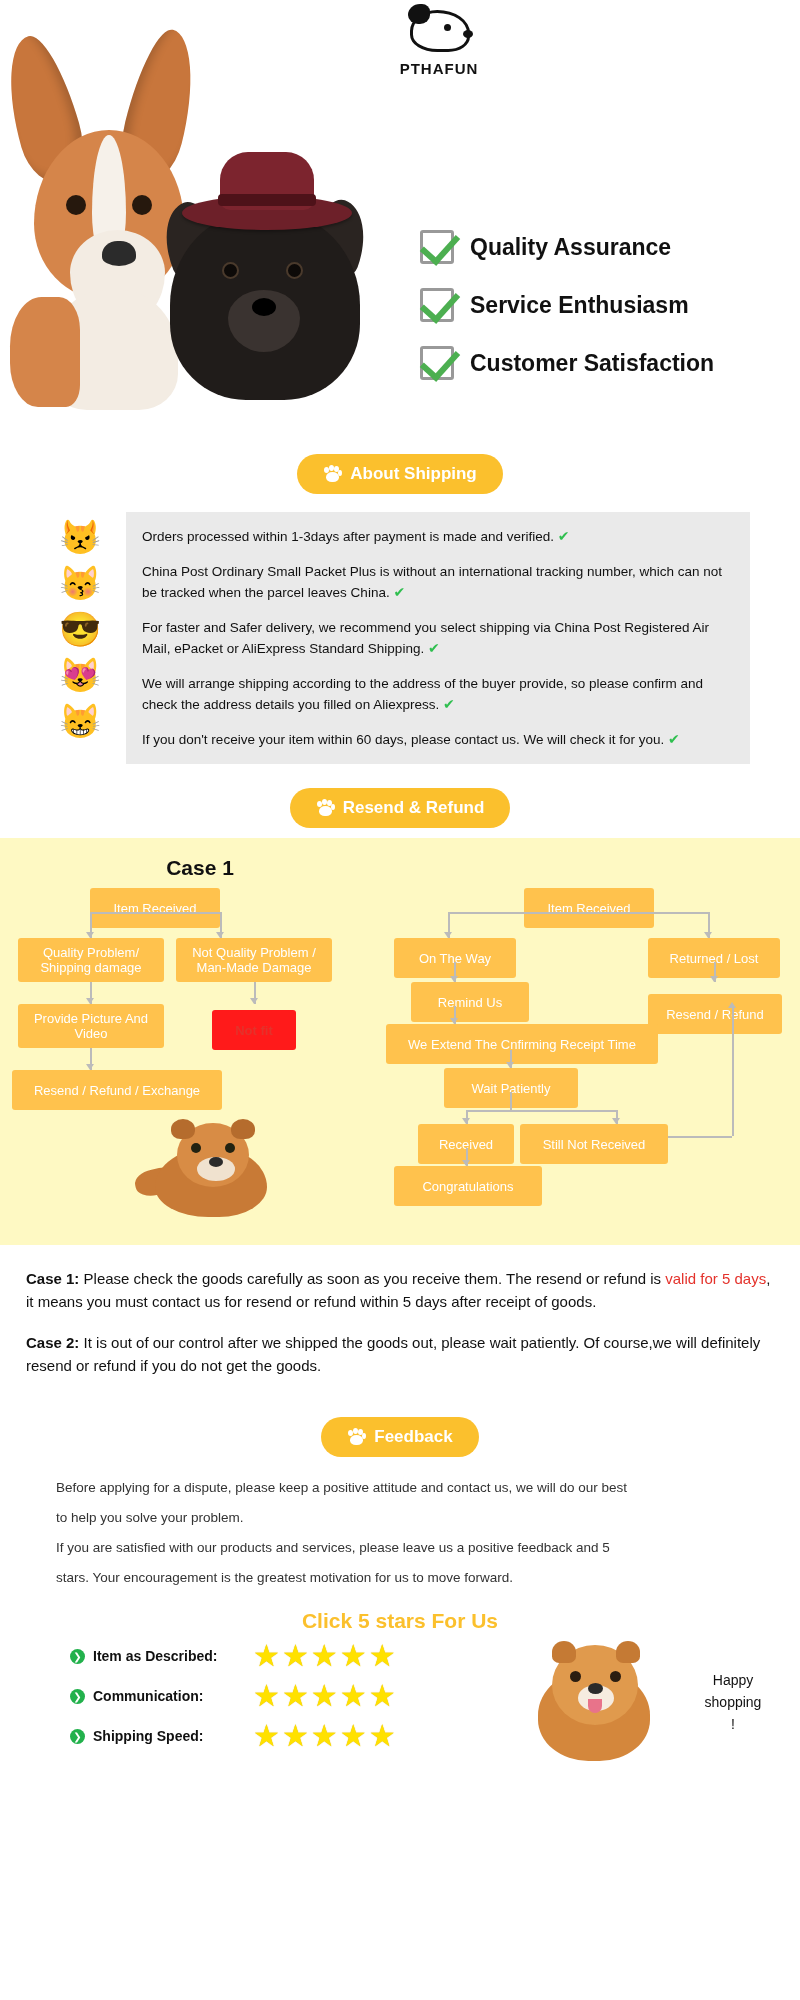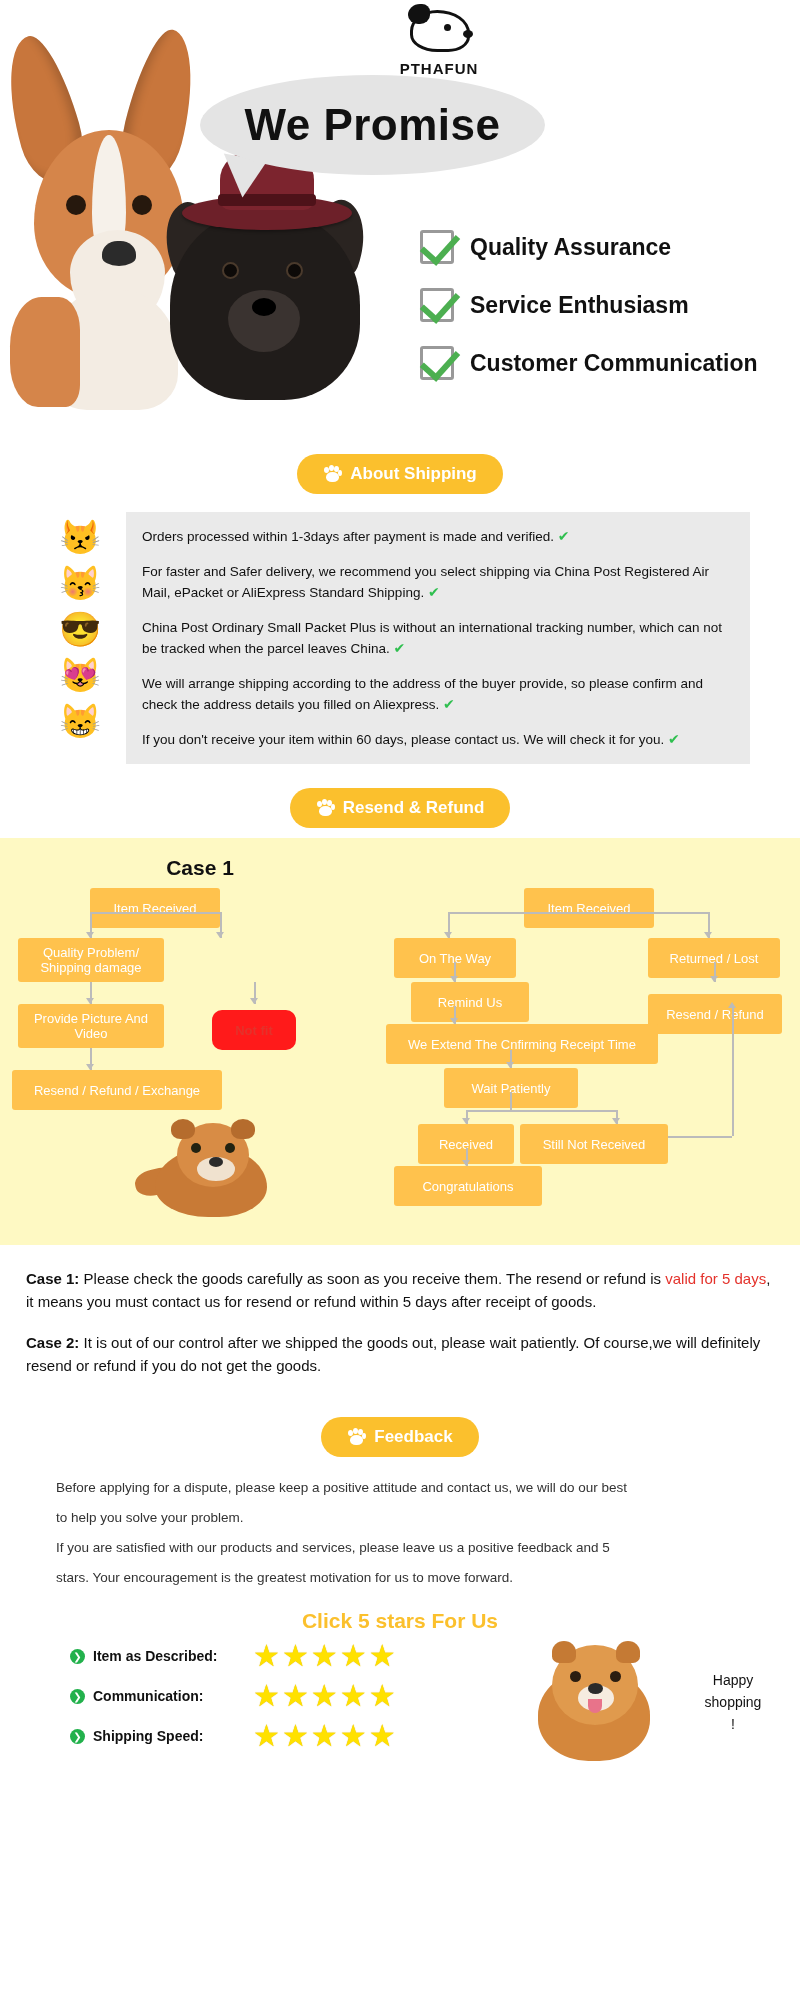--- a/index.html
+++ b/index.html
@@ -124,21 +124,21 @@
   .flow-dog .fe1 { position:absolute; left:56px; top:26px; width:10px; height:10px; background:#221; border-radius:50%; }
   .flow-dog .fe2 { position:absolute; left:90px; top:26px; width:10px; height:10px; background:#221; border-radius:50%; }
   .flow-dog .fear1 { position:absolute; left:36px; top:2px; width:24px; height:20px; background:#b56c2d; border-radius:50% 50% 40% 40%; }
   .flow-dog .fear2 { position:absolute; left:96px; top:2px; width:24px; height:20px; background:#b56c2d; border-radius:50% 50% 40% 40%; }
   .flow-dog .ftail { position:absolute; left:0px; top:52px; width:42px; height:26px; background:#c87a36; border-radius:50% 40% 60% 50%; transform:rotate(-12deg); }
 
   
   .case-text { padding:22px 26px 8px 26px; }
   .case-p { font-size:15px; line-height:23px; color:#111; margin-bottom:18px; }
   .case-p b { font-weight:bold; }
-  .red { color:#E4322B;border-radius:10px; }
+  .red { color:#E4322B; }
 
   
   .fb-text { padding:6px 56px 0 56px; }
   .fb-line { font-size:13.5px; line-height:30px; color:#333; }
   .stars-title { text-align:center; color:#FBC02D; font-size:21px; font-weight:bold; margin:16px 0 8px; }
   .stars-area { position:relative; padding:0 0 26px 0; }
   .rating-row { display:flex; align-items:center; margin:0 0 10px 70px; }
   .bullet { width:15px; height:15px; border-radius:50%; background:#22b14c; color:#fff; font-size:10px; line-height:15px; text-align:center; margin-right:8px; flex:none; }
   .rating-label { font-size:14px; font-weight:bold; color:#111; width:160px; }
   .star { color:#FFE100; font-size:30px; line-height:30px; letter-spacing:2px; text-shadow: 0 0 1px #d8a900; }
@@ -190,39 +190,33 @@
     <div class="logo">
       <div class="logo-dog">
         <div class="lhead"></div>
         <div class="lear"></div>
         <div class="leye"></div>
         <div class="lnose"></div>
       </div>
       <div class="logo-text">PTHAFUN</div>
     </div>
 
-    <div class="bubble-wrap">
-      <div class="bubble-tail"></div>
-      <div class="bubble">
-        <span class="bubble-text">We Promise</span>
-      </div>
-    </div>
 
     <div class="promise-list">
       <div class="promise-row">
         <span class="checkbox"></span>
         <span class="promise-label">Quality Assurance</span>
       </div>
       <div class="promise-row">
         <span class="checkbox"></span>
         <span class="promise-label">Service Enthusiasm</span>
       </div>
       <div class="promise-row">
         <span class="checkbox"></span>
-        <span class="promise-label">Customer Communication</span>
+        <span class="promise-label">Customer Satisfaction</span>
       </div>
     </div>
   </div>
 
   <div class="pill-wrap">
     <span class="pill">
       <span class="paw">
         <span class="pad"></span>
           <span class="t1"></span>
           <span class="t2"></span>
@@ -236,22 +230,22 @@
   <div class="shipping">
     <div class="cats">
       <div class="cat">😾</div>
       <div class="cat">😽</div>
       <div class="cat">😎</div>
       <div class="cat">😻</div>
       <div class="cat">😸</div>
     </div>
     <div class="ship-box">
       <div class="ship-item"><span>Orders processed within 1-3days after payment is made and verified.</span> <span class="tick">✔</span></div>
+      <div class="ship-item"><span>China Post Ordinary Small Packet Plus is without an international tracking number, which can not be tracked when the parcel leaves China.</span> <span class="tick">✔</span></div>
       <div class="ship-item"><span>For faster and Safer delivery, we recommend you select shipping via China Post Registered Air Mail, ePacket or AliExpress Standard Shipping.</span> <span class="tick">✔</span></div>
-      <div class="ship-item"><span>China Post Ordinary Small Packet Plus is without an international tracking number, which can not be tracked when the parcel leaves China.</span> <span class="tick">✔</span></div>
       <div class="ship-item"><span>We will arrange shipping according to the address of the buyer provide, so please confirm and check the address details you filled on Aliexpress.</span> <span class="tick">✔</span></div>
       <div class="ship-item"><span>If you don't receive your item within 60 days, please contact us. We will check it for you.</span> <span class="tick">✔</span></div>
     </div>
   </div>
 
   <div class="pill-wrap">
     <span class="pill">
       <span class="paw">
         <span class="pad"></span>
           <span class="t1"></span>
@@ -270,20 +264,21 @@
         <div class="case-title">Case 1</div>
 
         <div class="box" style="left:90px; top:36px; width:130px; height:24px;">Item Received</div>
         <div class="arrow v" style="left:90px; top:60px; height:26px;"></div>
         <div class="arrow h" style="left:90px; top:60px; width:130px;"></div>
         <div class="arrow v" style="left:220px; top:60px; height:26px;"></div>
         <div class="arrowhead" style="left:86px; top:80px;"></div>
         <div class="arrowhead" style="left:216px; top:80px;"></div>
 
         <div class="box" style="left:18px; top:86px; width:146px; height:44px;">Quality Problem/ Shipping damage</div>
+        <div class="box" style="left:176px; top:86px; width:156px; height:44px;">Not Quality Problem / Man-Made Damage</div>
 
         <div class="arrow v" style="left:90px; top:130px; height:22px;"></div>
         <div class="arrowhead" style="left:86px; top:146px;"></div>
         <div class="arrow v" style="left:254px; top:130px; height:22px;"></div>
         <div class="arrowhead" style="left:250px; top:146px;"></div>
 
         <div class="box" style="left:18px; top:152px; width:146px; height:44px;">Provide Picture And Video</div>
         <div class="box red" style="left:212px; top:158px; width:84px; height:30px;">Not fit</div>
 
         <div class="arrow v" style="left:90px; top:196px; height:22px;"></div>

